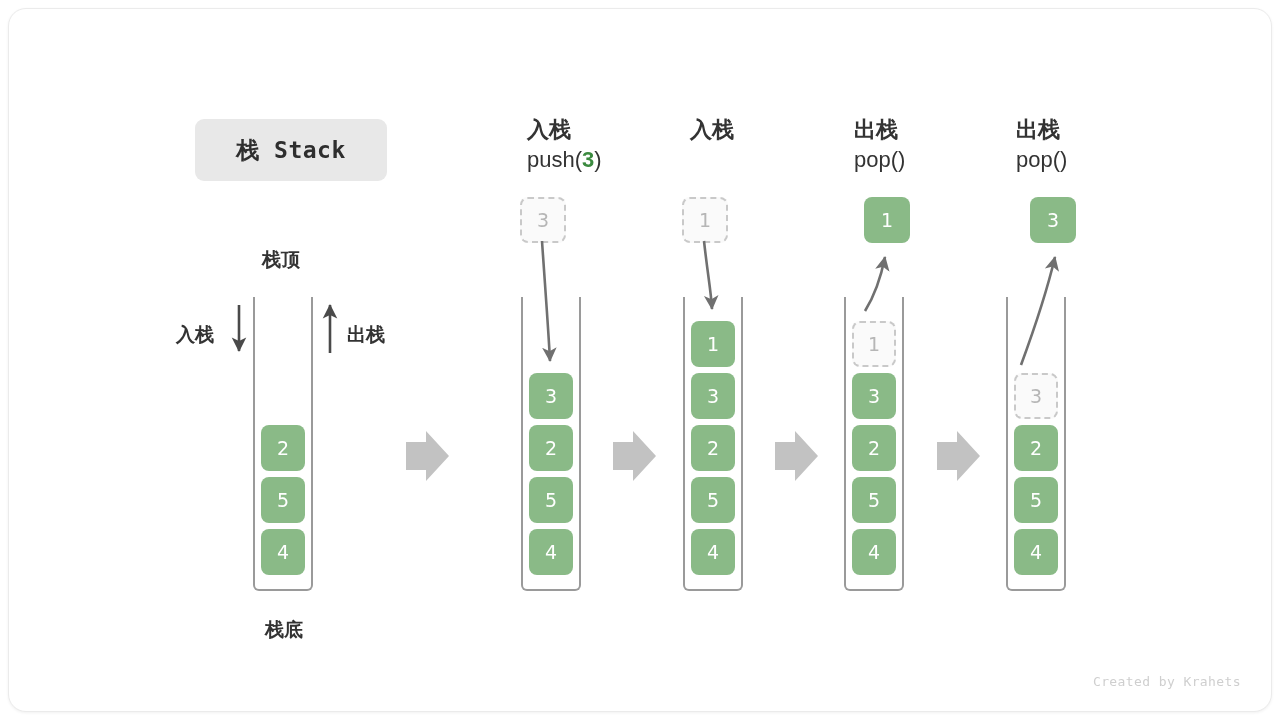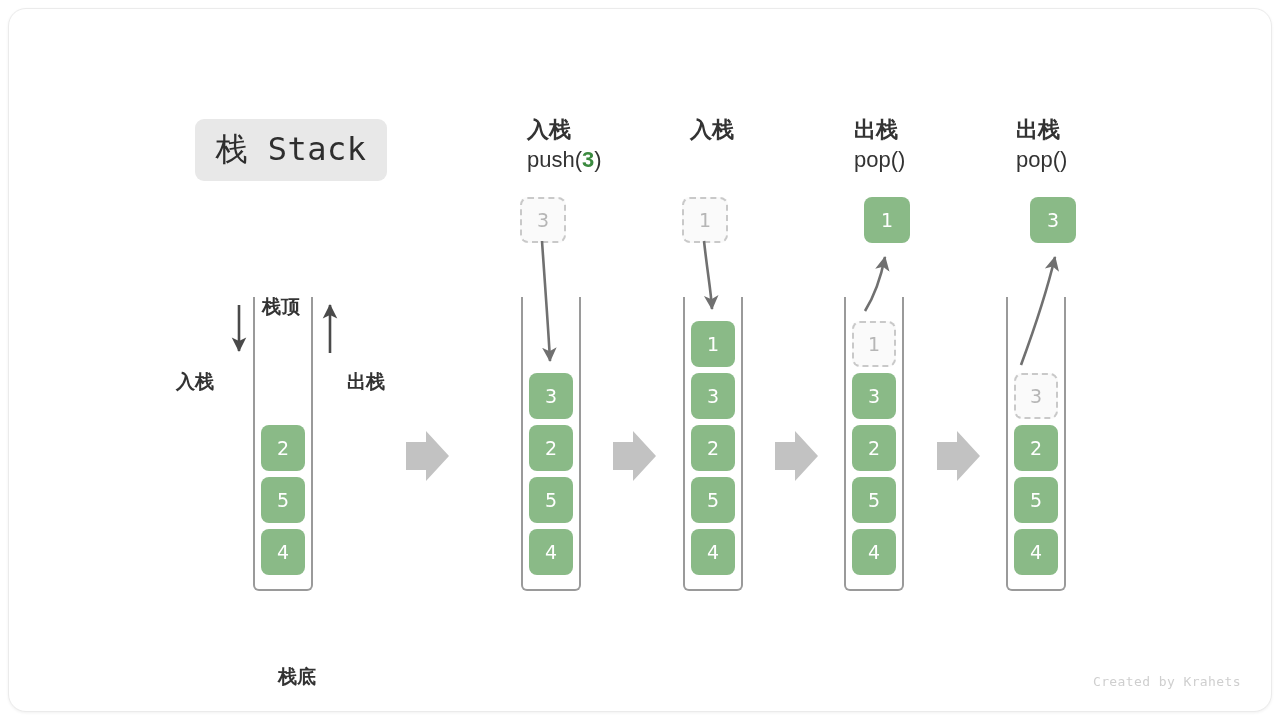--- a/index.html
+++ b/index.html
@@ -26,21 +26,21 @@
   
   #title-chip {
     left: 186px; top: 110px;
     width: 192px; height: 62px;
     background: #e8e8e8;
     border-radius: 9px;
     display: flex; align-items: center; justify-content: center;
   }
   #title-chip .t {
     font-family: "DejaVu Sans Mono", "Liberation Mono", monospace;
-    font-size: 32px; font-weight: normal; color: #2e2e2e;
+    font-size: 23px; font-weight: bold; color: #2e2e2e;
     letter-spacing: 0.5px; white-space: pre;
   }
 
   
   .op-caption {
     width: 190px;
     text-align: left;
     line-height: 1.36;
   }
   .op-caption .cn {
@@ -94,21 +94,20 @@
   .float-cell.ghost {
     background: #fafafa; border: 2px dashed #c9c9c9; color: #b6b6b6;
   }
 
   
   .side-label {
     position: absolute;
     font-size: 19px; font-weight: bold; color: #333333;
     font-family: "DejaVu Sans", "Liberation Sans", sans-serif;
     white-space: nowrap;
-    margin-top: 47px;
   }
 
   #footer {
     right: 30px; bottom: 22px;
     font-family: "DejaVu Sans Mono", "Liberation Mono", monospace;
     font-size: 13px; color: #cfcfcf; letter-spacing: 0.4px;
   }
 
   svg.overlay {
     position: absolute; left: 0; top: 0;
@@ -138,21 +137,21 @@
     <span class="cn">出栈</span>
     <span class="code"><span>pop(</span><span class="num"></span><span>)</span></span>
   </div>
 
   <div class="abs op-caption" style="left:1007px; top:106px;">
     <span class="cn">出栈</span>
     <span class="code"><span>pop(</span><span class="num"></span><span>)</span></span>
   </div>
 
   <div class="abs side-label" style="left:253px; top:238px;">栈顶</div>
-  <div class="abs side-label" style="left:269px; top:608px;">栈底</div>
+  <div class="abs side-label" style="left:256px; top:608px;">栈底</div>
   <div class="abs side-label" style="left:167px; top:313px;">入栈</div>
   <div class="abs side-label" style="left:338px; top:313px;">出栈</div>
 
   <div class="abs stack-col" style="left:244px; top:288px; height:294px;"></div>
   <div class="abs cell solid" style="left:252px; top:416px;">2</div>
   <div class="abs cell solid" style="left:252px; top:468px;">5</div>
   <div class="abs cell solid" style="left:252px; top:520px;">4</div>
 
   <div class="abs float-cell ghost" style="left:511px; top:188px;">3</div>
   <div class="abs stack-col" style="left:512px; top:288px; height:294px;"></div>

